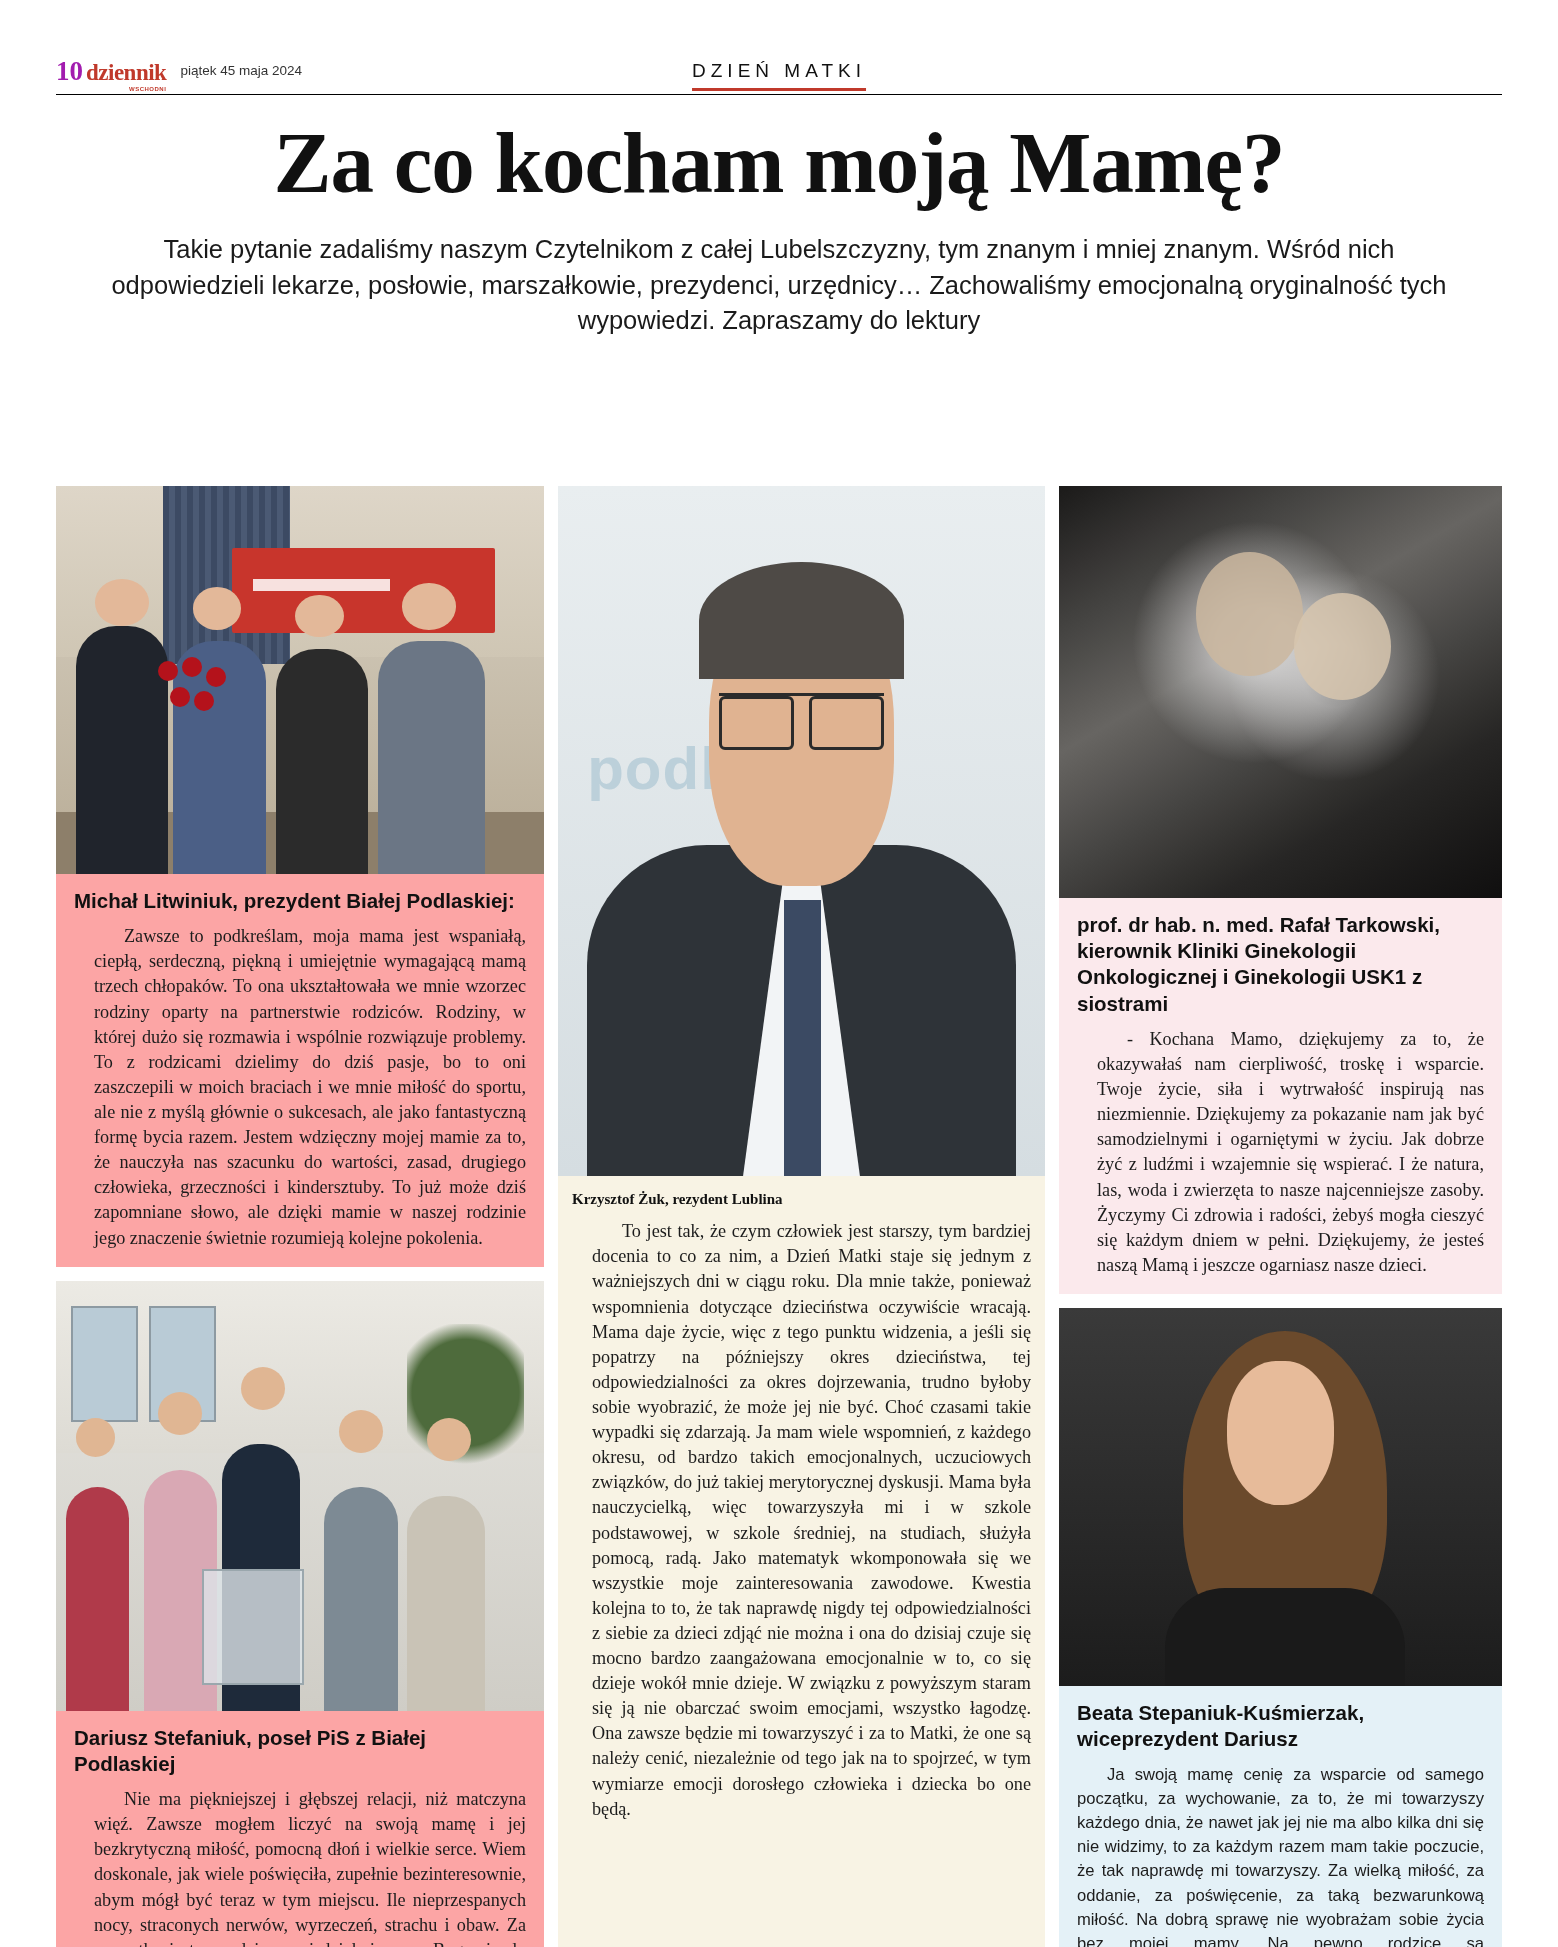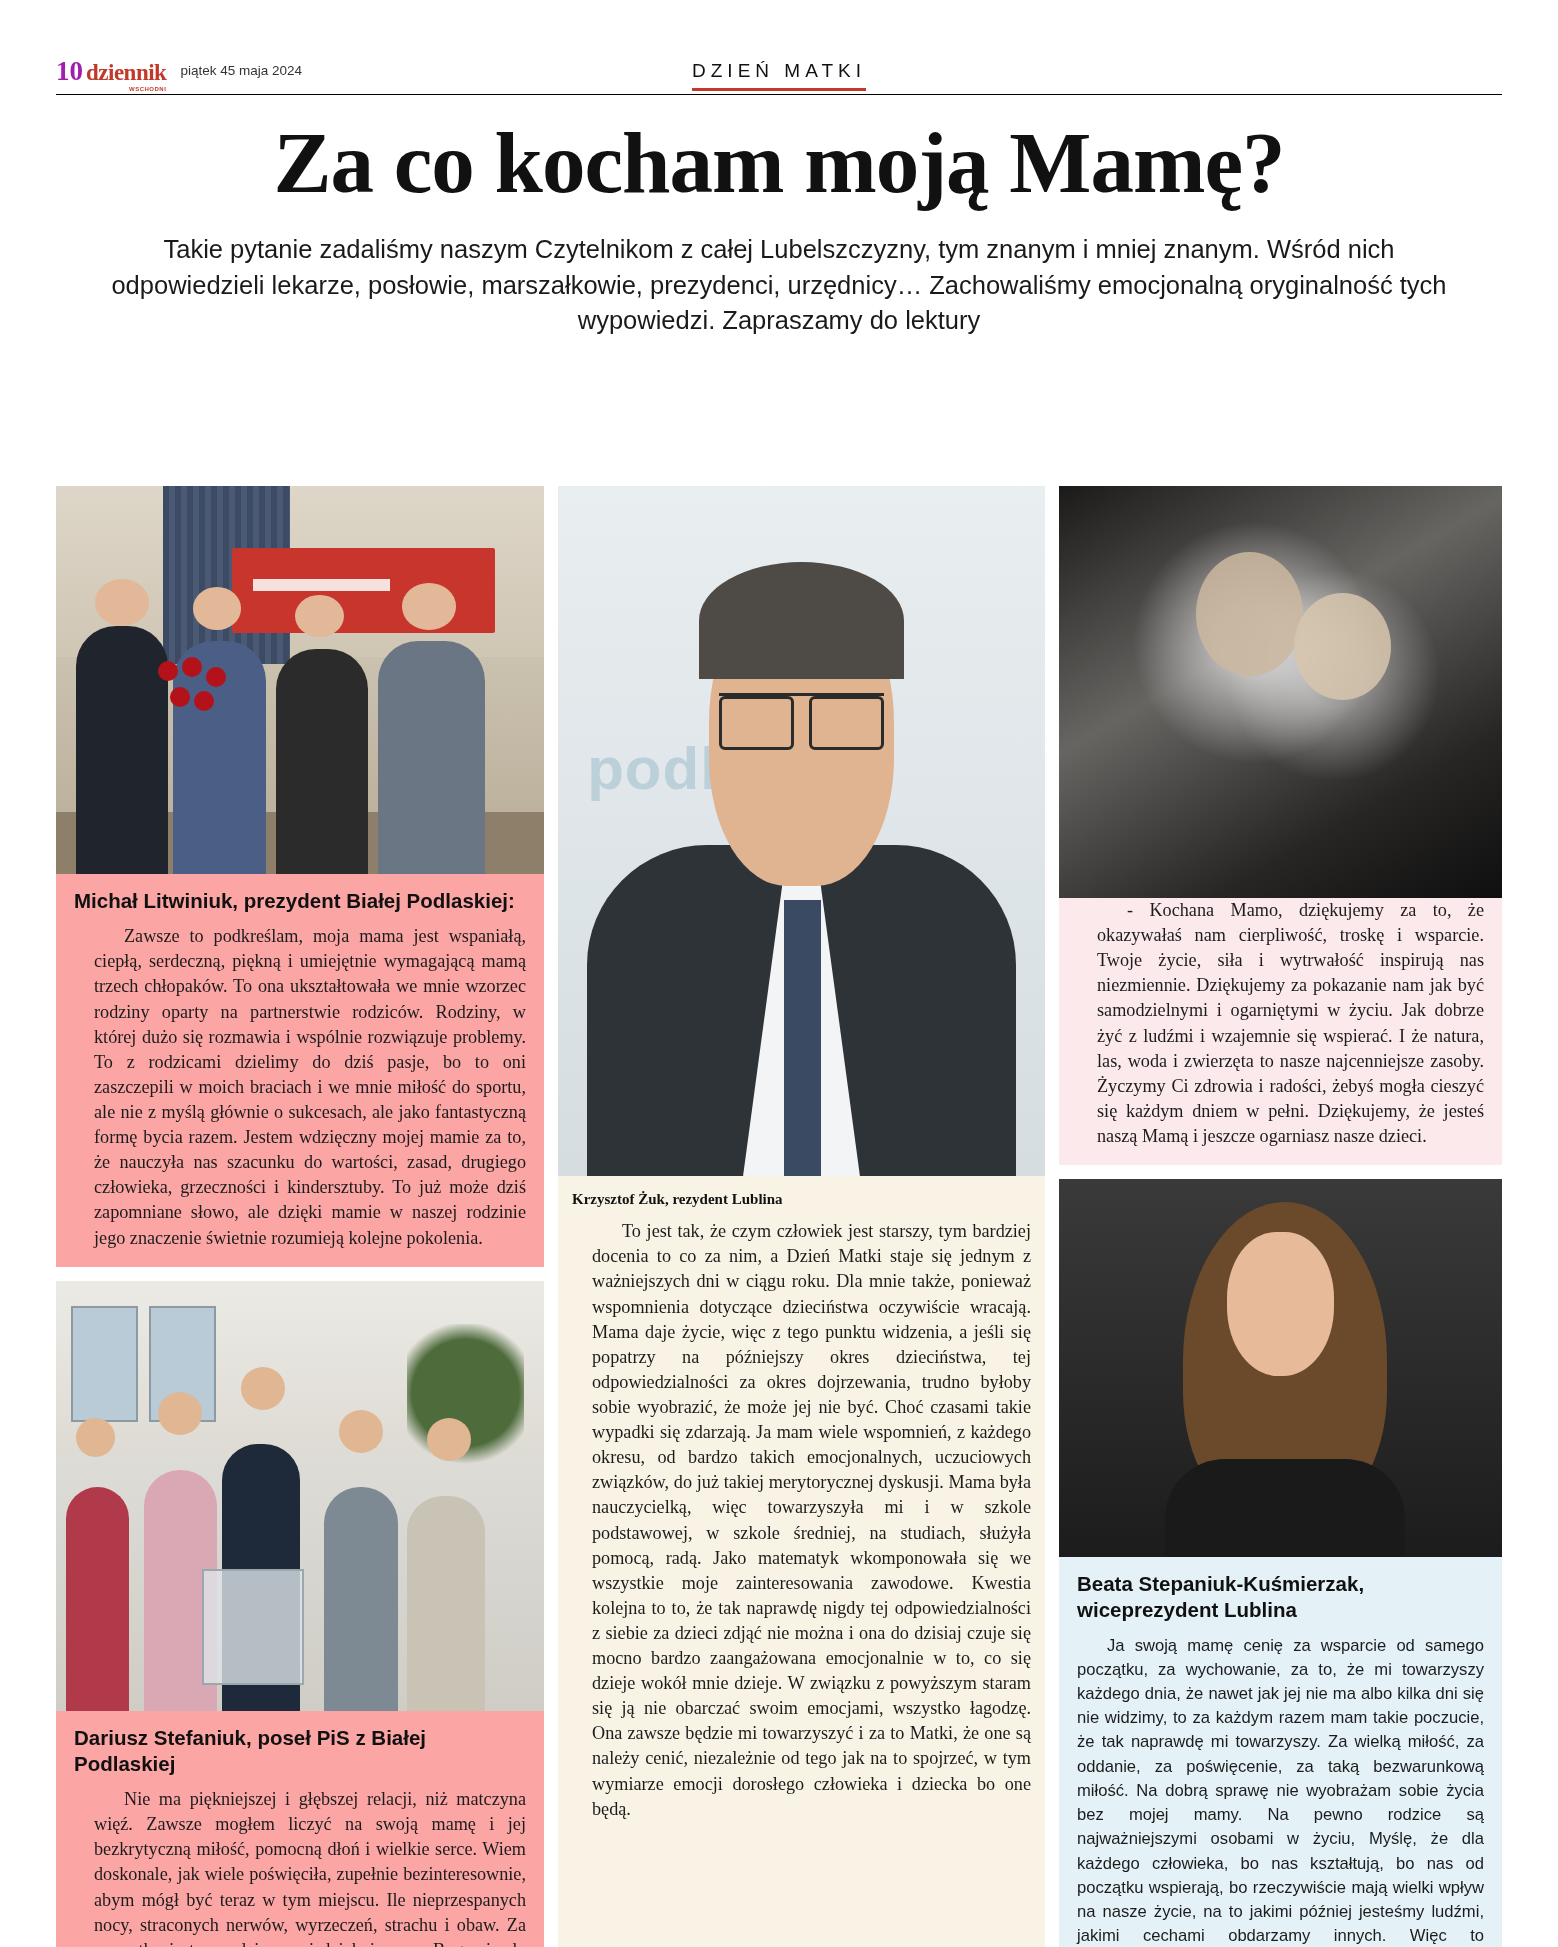--- a/index.html
+++ b/index.html
@@ -412,35 +412,36 @@
 
       <div class="card card-pink">
         <div class="photo ph-vintage">
           <div class="ph-inner">
             <div class="vg"></div>
             <div class="m-head"></div>
             <div class="c-head"></div>
           </div>
         </div>
         <div class="card-body">
+          <div class="who">prof. dr hab. n. med. Rafał Tarkowski, kierownik Kliniki Ginekologii Onkologicznej i Ginekologii USK1 z siostrami</div>
           <p class="quote quote-serif">- Kochana Mamo, dziękujemy za to, że okazywałaś nam cierpliwość, troskę i wsparcie. Twoje życie, siła i wytrwałość inspirują nas niezmiennie. Dziękujemy za pokazanie nam jak być samodzielnymi i ogarniętymi w życiu. Jak dobrze żyć z ludźmi i wzajemnie się wspierać. I że natura, las, woda i zwierzęta to nasze najcenniejsze zasoby. Życzymy Ci zdrowia i radości, żebyś mogła cieszyć się każdym dniem w pełni. Dziękujemy, że jesteś naszą Mamą i jeszcze ogarniasz nasze dzieci.</p>
         </div>
       </div>
 
       <div class="card card-blue">
         <div class="photo ph-woman">
           <div class="ph-inner">
             <div class="bgw"></div>
             <div class="hair"></div>
             <div class="face"></div>
             <div class="top"></div>
           </div>
         </div>
         <div class="card-body">
-          <div class="who">Beata Stepaniuk-Kuśmierzak, wiceprezydent Lublina</div>
+          <div class="who">Beata Stepaniuk-Kuśmierzak, wiceprezydent Dariusz</div>
           <p class="quote">Ja swoją mamę cenię za wsparcie od samego początku, za wychowanie, za to, że mi towarzyszy każdego dnia, że nawet jak jej nie ma albo kilka dni się nie widzimy, to za każdym razem mam takie poczucie, że tak naprawdę mi towarzyszy. Za wielką miłość, za oddanie, za poświęcenie, za taką bezwarunkową miłość. Na dobrą sprawę nie wyobrażam sobie życia bez mojej mamy. Na pewno rodzice są najważniejszymi osobami w życiu, Myślę, że dla każdego człowieka, bo nas kształtują, bo nas od początku wspierają, bo rzeczywiście mają wielki wpływ na nasze życie, na to jakimi później jesteśmy ludźmi, jakimi cechami obdarzamy innych. Więc to wychowanie na pewno jest kluczową rzeczą.</p>
         </div>
       </div>
 
     </div>
 
   </div>
 </div>
 
 </body></html>

